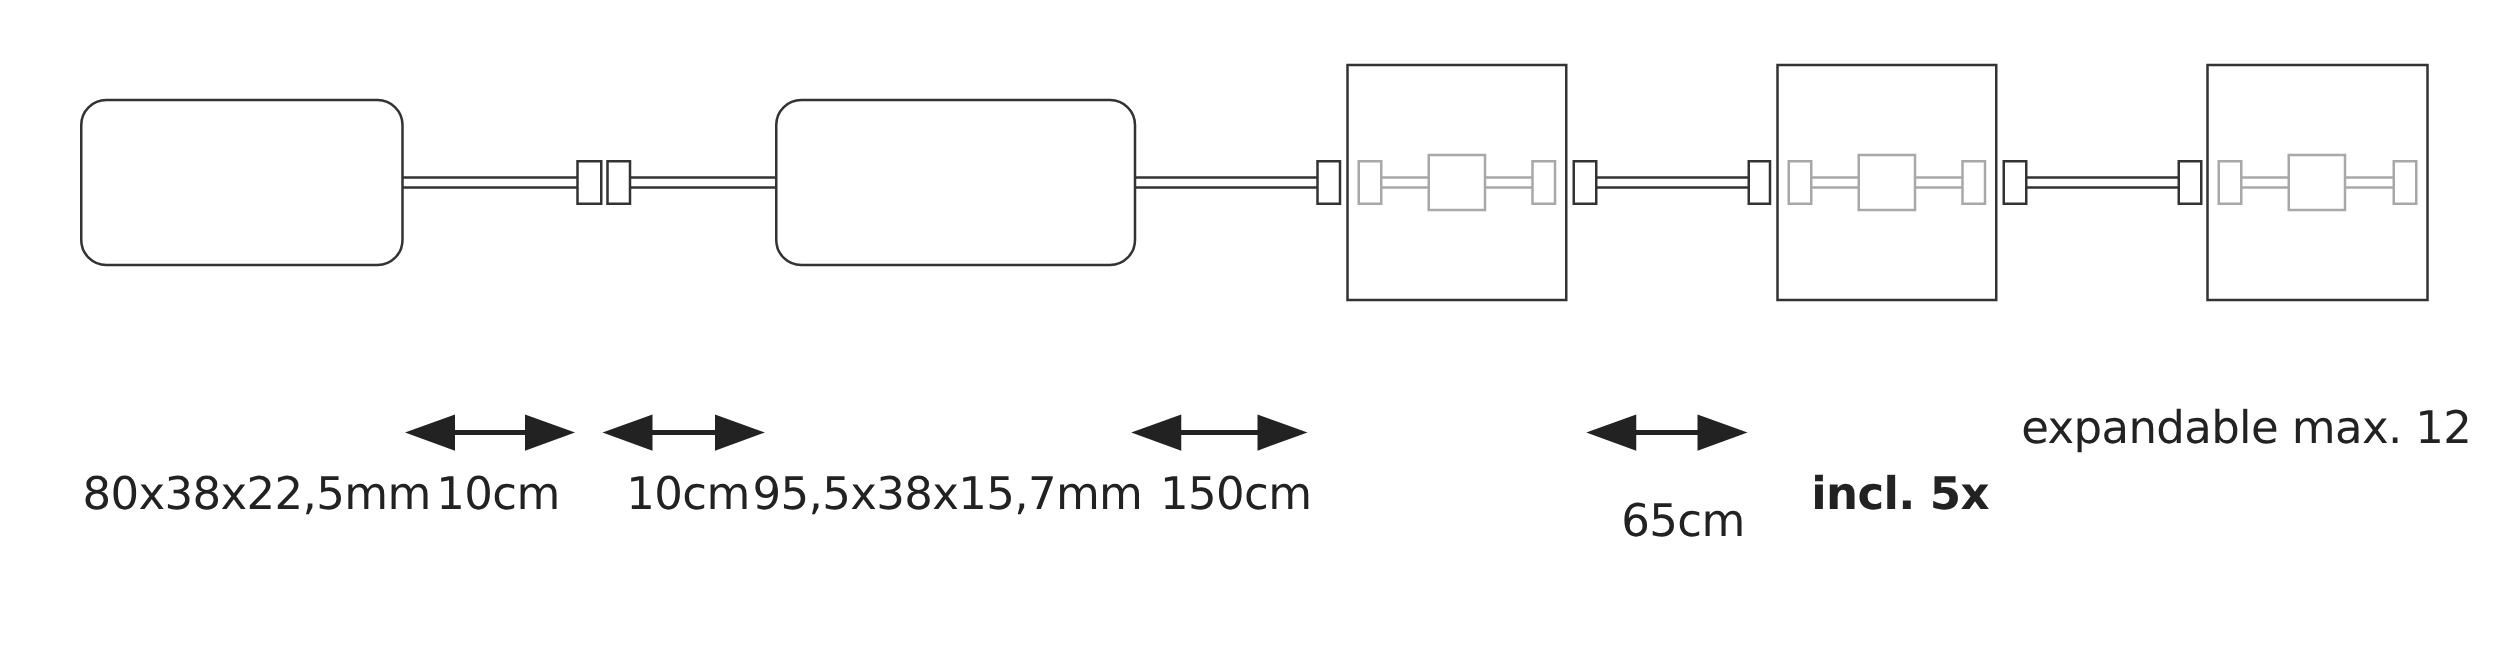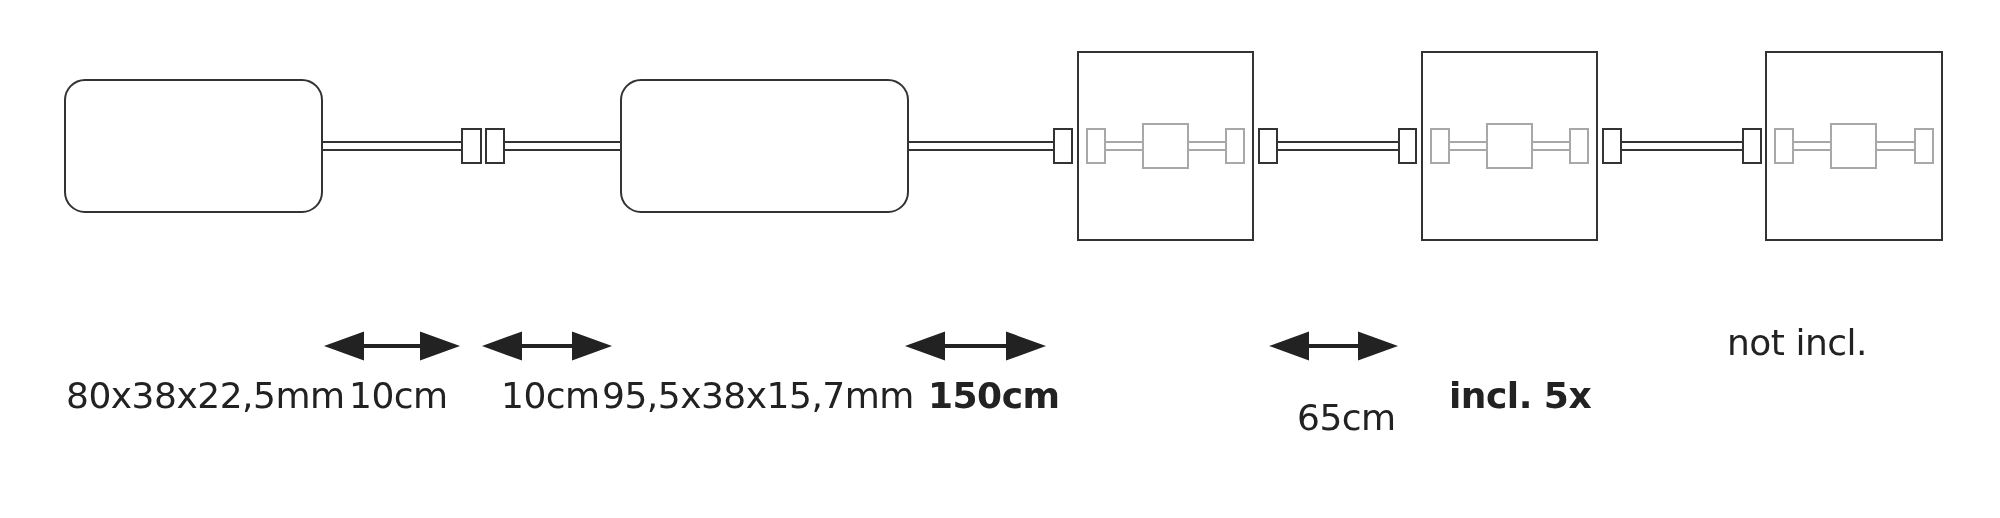--- a/index.html
+++ b/index.html
@@ -70,18 +70,18 @@
     <polygon points="1046,346 1006,331.5 1006,360.5" fill="#222222"></polygon>
     <line x1="1307" x2="1360" y1="346" y2="346" stroke="#222222" stroke-width="4"></line>
     <polygon points="1269,346 1309,331.5 1309,360.5" fill="#222222"></polygon>
     <polygon points="1398,346 1358,331.5 1358,360.5" fill="#222222"></polygon>
   </svg>
 
 <div class="label" style="left:66px; top:378px;">80x38x22,5mm</div>
 <div class="label" style="left:349px; top:378px;">10cm</div>
 <div class="label" style="left:501px; top:378px;">10cm</div>
 <div class="label" style="left:602px; top:378px;">95,5x38x15,7mm</div>
-<div class="label" style="left:928px; top:378px;font-weight:bold;">150cm</div>
+<div class="label" style="left:928px; top:378px;">150cm</div>
 <div class="label" style="left:1297px; top:400px;">65cm</div>
 <div class="label" style="left:1449px; top:378px;font-weight:bold;">incl. 5x</div>
 <div class="label center stack" style="left:1797px; top:320px;">
-  <span>not incl.</span>
+  <span>expandable max. 12</span>
 </div>
 
 </body></html>

